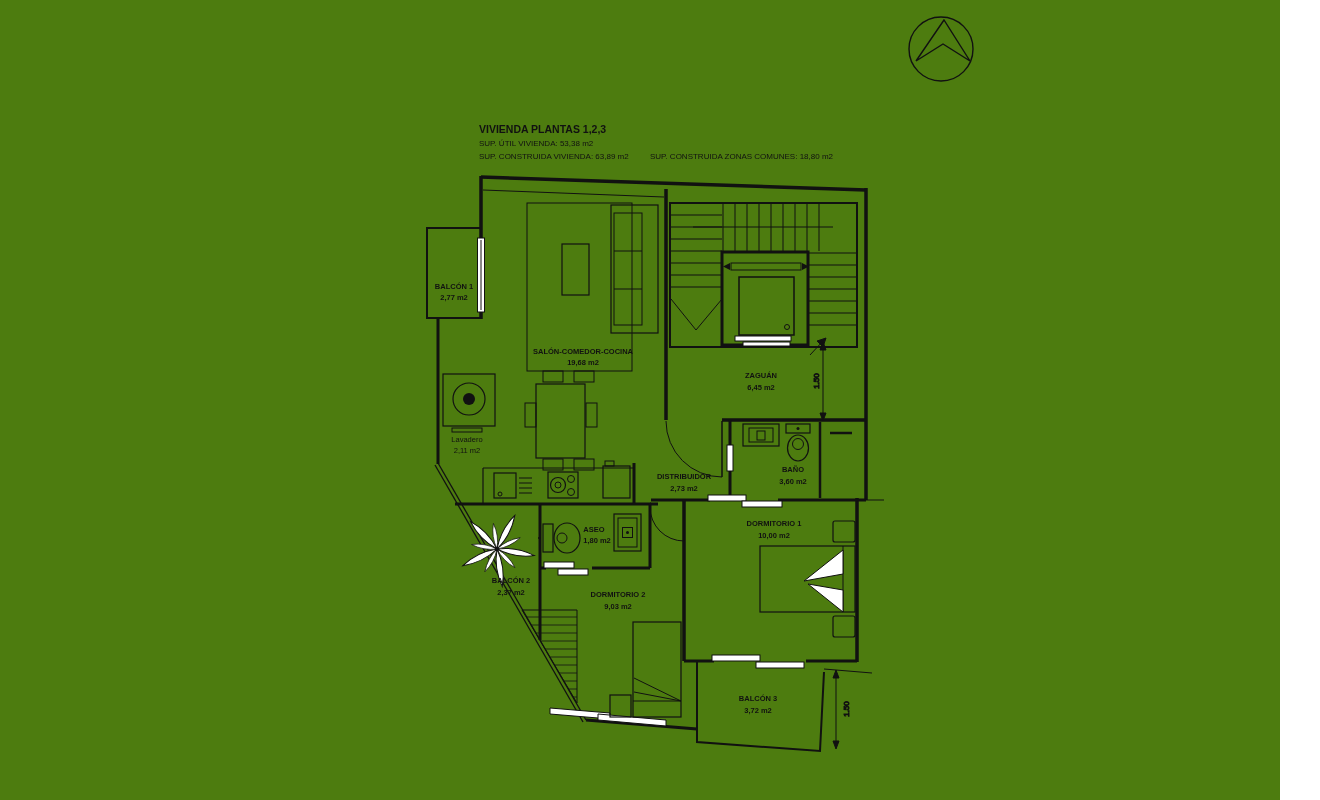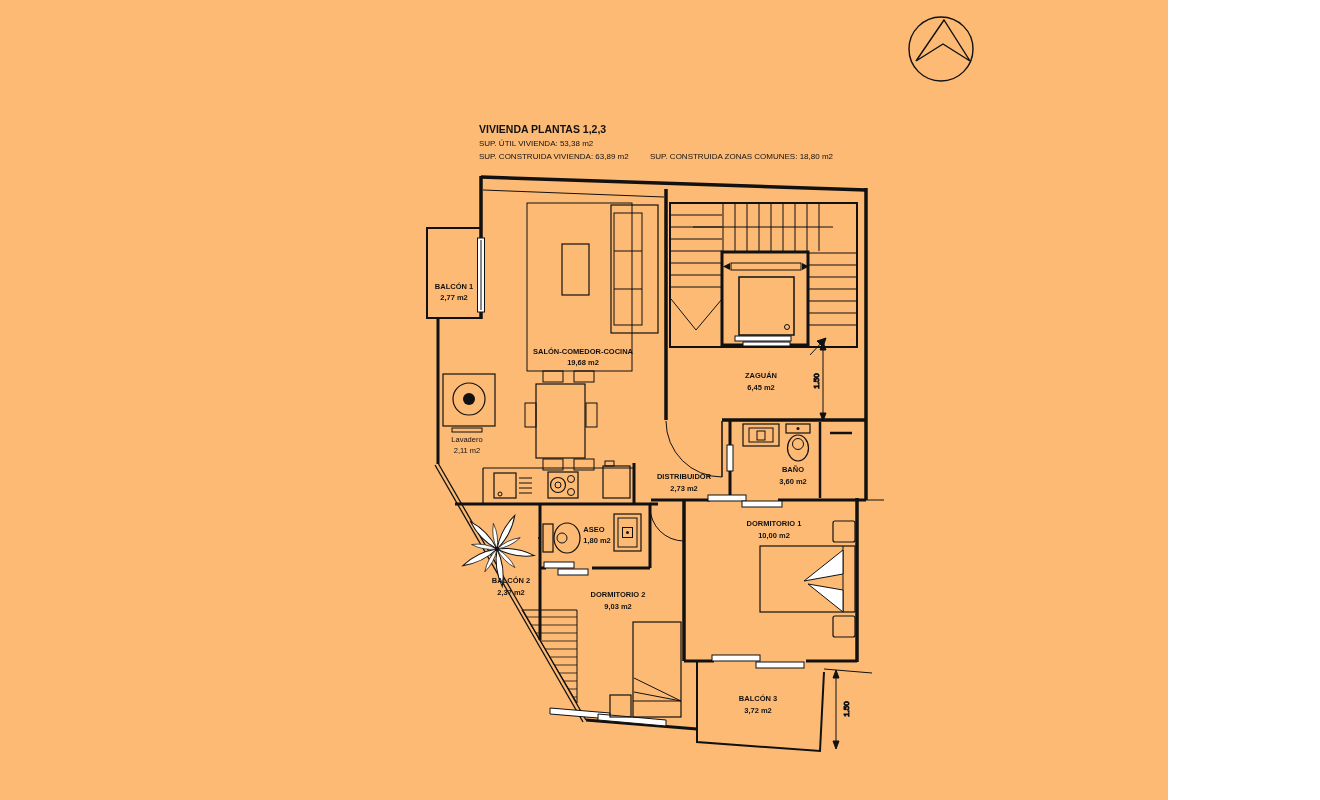--- a/index.html
+++ b/index.html
@@ -1,16 +1,16 @@
 <!DOCTYPE html>
 <html><head>
 <meta charset="utf-8">
 <style>
   html,body{margin:0;padding:0;background:#fff;}
-  .canvas{position:relative;width:1168px;height:800px;background:#fdba74;overflow:hidden;
+  .canvas{position:relative;width:1280px;height:800px;background:#4d7c0f;overflow:hidden;
           font-family:"Liberation Sans", sans-serif;}
   svg{position:absolute;left:0;top:0;}
   text{fill:#111;}
   .room-name{font-size:7.5px;font-weight:bold;}
   .room-area{font-size:7.5px;font-weight:bold;}
   .room-name-light{font-size:7.5px;font-weight:normal;}
   .room-area-light{font-size:7.5px;font-weight:normal;}
   .dim-text{font-size:8px;font-weight:normal;}
   .tb-title{font-size:10.5px;font-weight:bold;}
   .tb-line{font-size:8px;font-weight:normal;}

